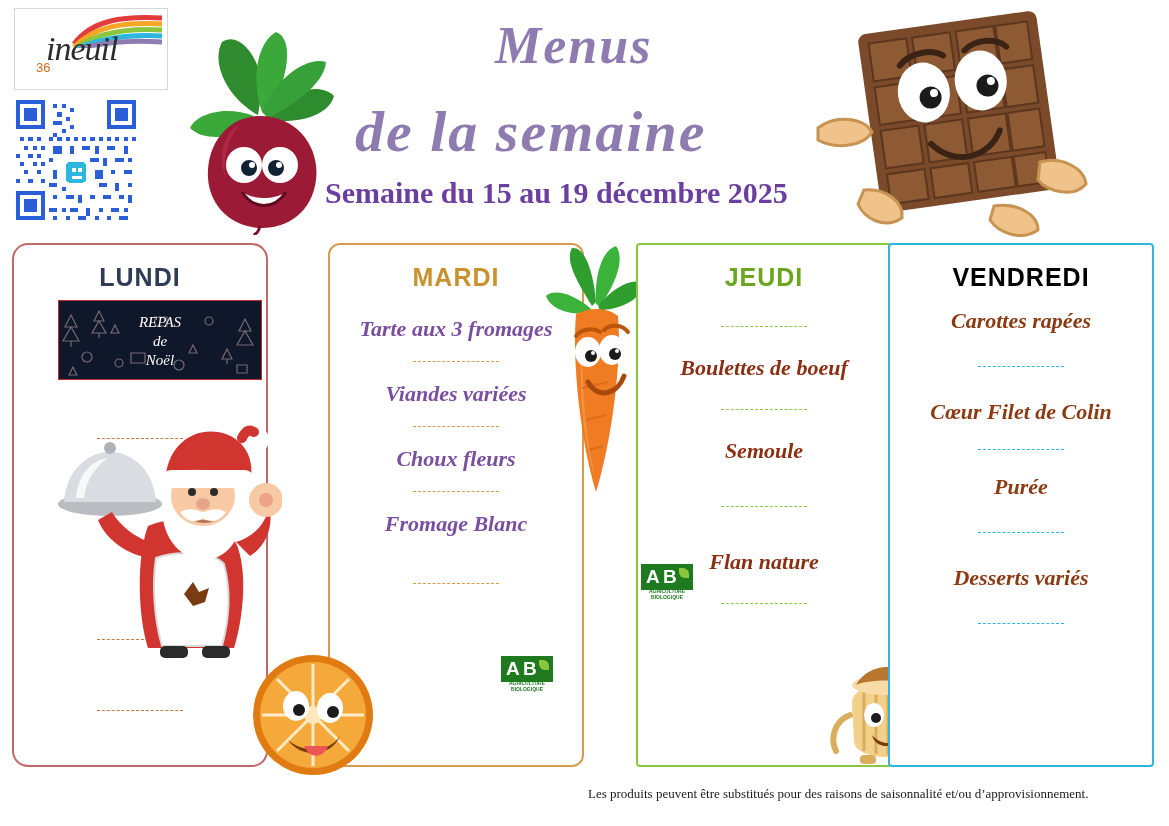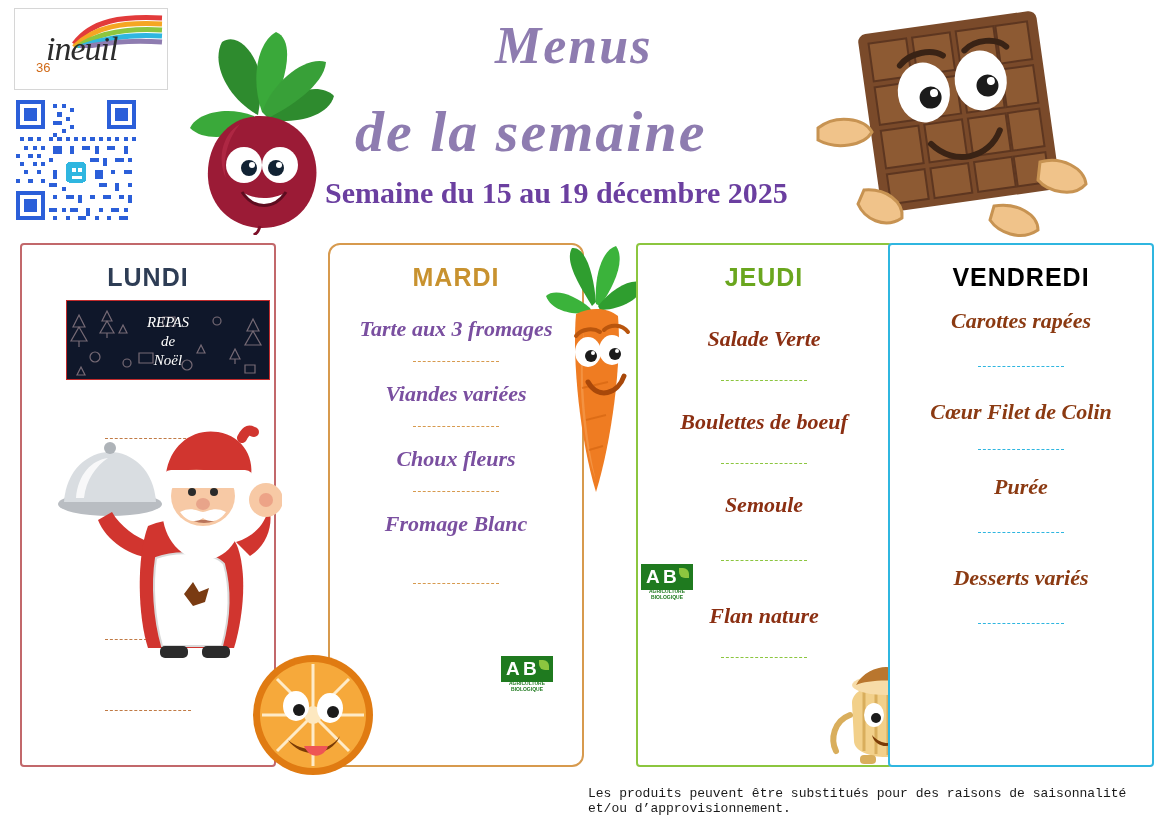--- a/index.html
+++ b/index.html
@@ -30,21 +30,21 @@
     text-align:center;font-family:"Liberation Sans",sans-serif;font-weight:bold;
     font-size:25px;letter-spacing:1px;margin-top:18px;
   }
   .col .items{margin-top:24px;}
   .item{
     text-align:center;font-family:"Liberation Serif",serif;font-style:italic;font-weight:bold;
     font-size:22px;color:#8b3a12;line-height:1.18;padding:0 20px;
   }
   .sep{width:86px;height:0;border-top:1px dashed #c07a45;margin:19px auto;}
 
-  #col-lundi{left:20px;border:2px solid #c2686b;border-radius:4px;}
+  #col-lundi{left:12px;border:2px solid #c2686b;border-radius:16px;}
   #col-lundi .hdr{color:#2e3d55;}
   #col-mardi{left:328px;border:2px solid #d79a4e;border-radius:12px;}
   #col-mardi .hdr{color:#c8922f;}
   #col-mardi .item{color:#7a4fa0;}
   #col-mardi .sep{border-top-color:#d79a4e;}
   #col-jeudi{left:636px;border:2px solid #8cc63f;border-radius:4px;}
   #col-jeudi .hdr{color:#6aa61e;}
   #col-jeudi .item{color:#8b2f12;}
   #col-jeudi .sep{border-top-color:#8cc63f;}
   #col-vendredi{left:888px;border:2px solid #2fb6e0;border-radius:4px;width:262px;}
@@ -58,21 +58,21 @@
     border:1px solid #c22b2b;overflow:hidden;
   }
   .noel-banner .nb-txt{
     position:absolute;left:0;right:0;top:12px;text-align:center;color:#fff;
     font-family:"Liberation Serif",serif;font-style:italic;font-size:15px;line-height:1.25;
     text-shadow:0 0 2px rgba(0,0,0,.25);
   }
   .noel-deco{position:absolute;inset:0;opacity:.5;}
 
   .footnote{
-    position:absolute;left:588px;top:786px;font-family:Liberation Mono, monospace;
+    position:absolute;left:588px;top:786px;font-family:Liberation Serif, serif;
     font-size:13px;color:#1a1a1a;
   }
 
   
   .ab{
     position:absolute;width:52px;height:34px;background:#fff;border:1px solid #fff;
   }
   .ab .ab-green{position:absolute;left:0;top:0;width:52px;height:26px;background:#1f7a1f;}
   .ab .ab-a{position:absolute;left:5px;top:2px;color:#fff;font-family:"Liberation Sans",sans-serif;font-weight:bold;font-size:19px;}
   .ab .ab-b{position:absolute;left:22px;top:2px;color:#fff;font-family:"Liberation Sans",sans-serif;font-weight:bold;font-size:19px;}
@@ -413,21 +413,20 @@
     <circle cx="51" cy="60" r="6" fill="#1b1b1b"></circle>
       <circle cx="85" cy="62" r="6" fill="#1b1b1b"></circle>
     <path d="M40 90 C56 104 82 102 92 86 C84 106 54 110 40 90 Z" fill="#7a3b06"></path>
     <path d="M56 96 C62 110 76 108 80 96" fill="#e55"></path>
   </svg>
 </div>
 
 <div class="col" id="col-jeudi">
   <div class="hdr">JEUDI</div>
   <div class="items" style="margin-top:34px;">
-    <div class="item">Salade Verte</div>
     <div class="sep" style="margin:28px auto;"></div>
     <div class="item">Boulettes de boeuf</div>
     <div class="sep" style="margin:28px auto;"></div>
     <div class="item">Semoule</div>
     <div class="sep" style="margin:42px auto;"></div>
     <div class="item">Flan nature</div>
     <div class="sep" style="margin:28px auto;"></div>
   </div>
 </div>
 

